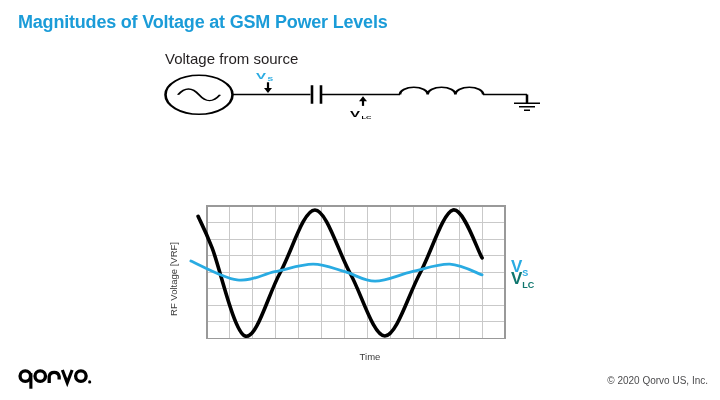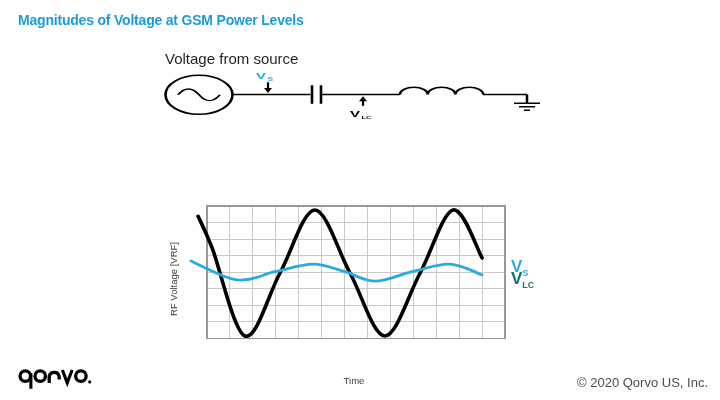--- a/index.html
+++ b/index.html
@@ -3,49 +3,49 @@
 <meta charset="utf-8">
 <style>
   html,body{margin:0;padding:0;background:#e8e8e8;}
   .slide{
     position:relative;width:720px;height:400px;background:#ffffff;
     font-family:"Liberation Sans",sans-serif;overflow:hidden;
     color:#231f20;
   }
   .title{
     position:absolute;left:18px;top:12px;margin:0;
-    font-size:14px;font-weight:bold;letter-spacing:-0.2px;color:#1b9cd8;text-align:center;
+    font-size:18px;font-weight:bold;letter-spacing:-0.2px;color:#1b9cd8;text-align:center;
   }
   .caption{
     position:absolute;left:165px;font-size:15px;color:#231f20;white-space:nowrap;
   }
   .caption.c1{top:50px;}
   .caption.c2{top:162px;}
   .circuit-svg{position:absolute;left:150px;top:68px;}
   .circuit-svg text{font-family:"Liberation Sans",sans-serif;font-weight:bold;}
   .chart-svg{position:absolute;left:185px;top:200px;}
   .ylabel{
     position:absolute;left:173px;top:279px;
     transform:translate(-50%,-50%) rotate(-90deg);
     font-size:9.5px;color:#3a3a3a;white-space:nowrap;
   }
   .xlabel{
-    position:absolute;left:354px;top:351px;transform:translateX(-50%);
-    font-size:9.5px;color:#3a3a3a;margin-top:24px;
+    position:absolute;left:370px;top:351px;transform:translateX(-50%);
+    font-size:9.5px;color:#3a3a3a;
   }
   .legend-item{
     position:absolute;left:511px;font-size:17px;font-weight:bold;white-space:nowrap;
   }
   .legend-item sub{font-size:9px;}
   .legend-vlc{top:237px;color:#0f766e;margin-top:32px;}
   .legend-vs{top:257px;color:#29abe2;}
   .logo{position:absolute;left:18px;top:366px;}
   .sr-only{position:absolute;width:1px;height:1px;overflow:hidden;clip:rect(0 0 0 0);}
   .copyright{
-    position:absolute;right:12px;top:375px;font-size:13px;color:#4d4d4f;
+    position:absolute;right:12px;top:375px;font-size:10px;color:#4d4d4f;
   }
 </style>
 </head>
 <body>
 
 <div class="slide">
 
   <h1 class="title">Magnitudes of Voltage at GSM Power Levels</h1>
 
   <div class="caption c1">Voltage from source</div>

